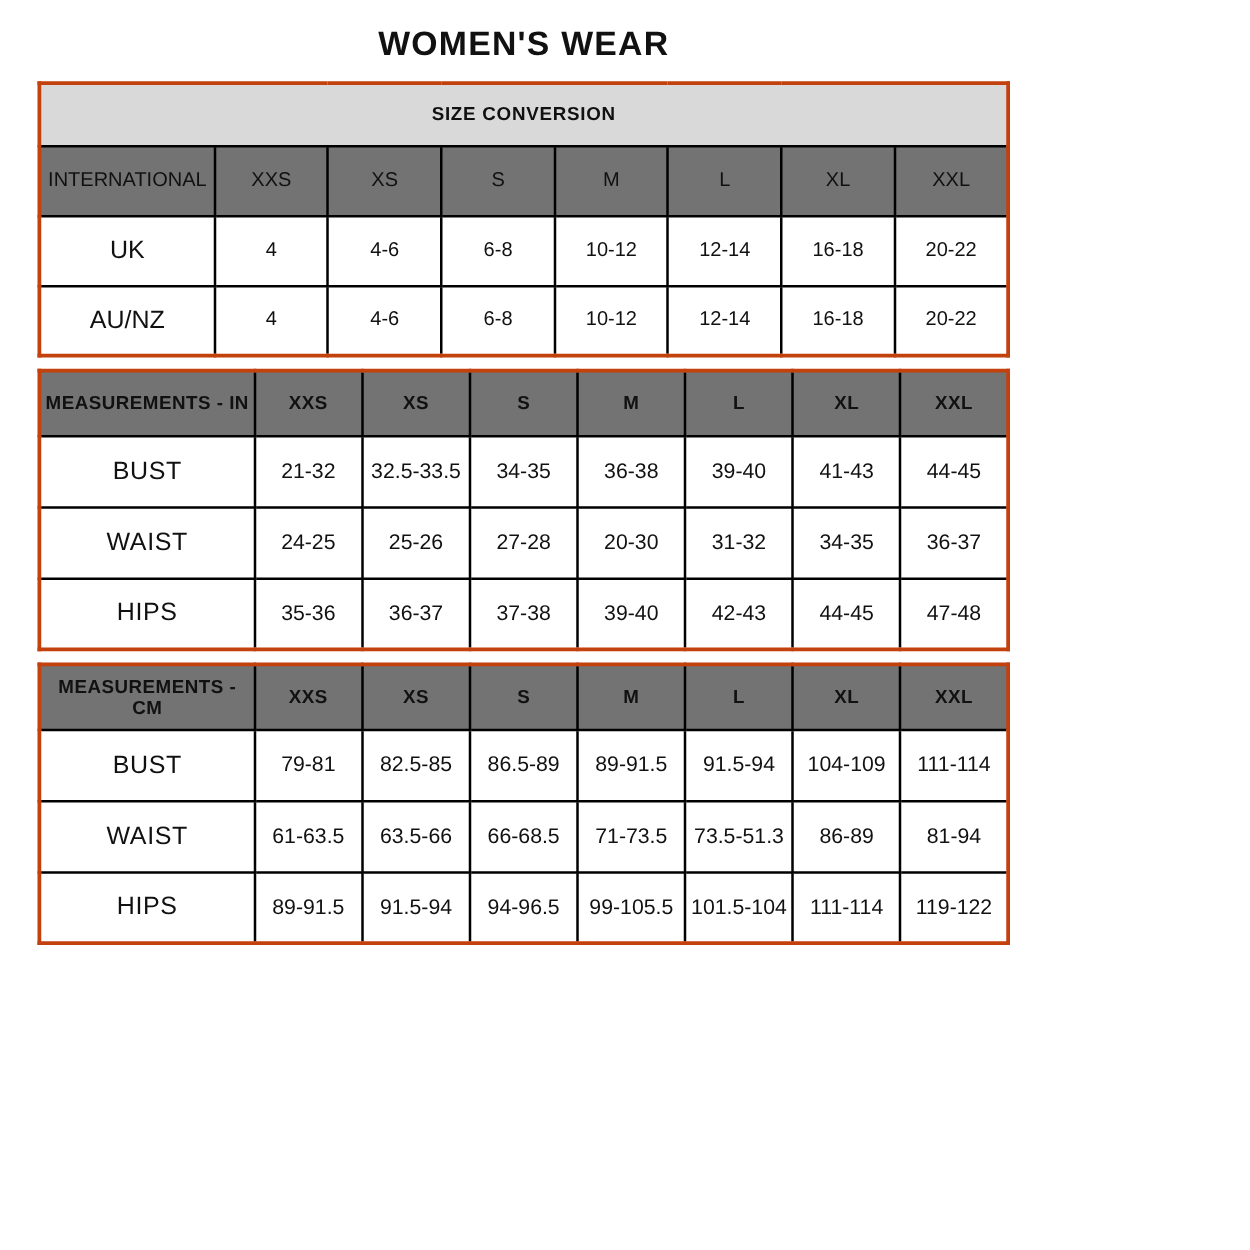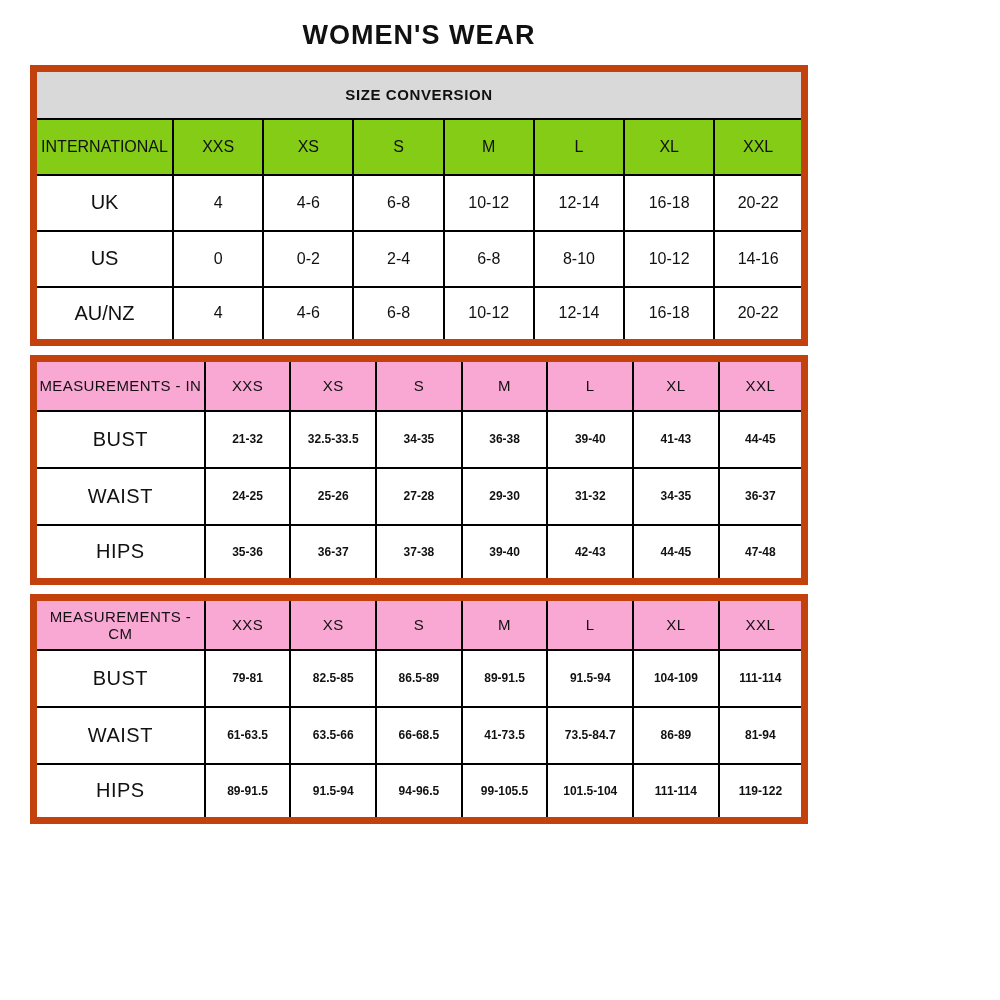--- a/index.html
+++ b/index.html
@@ -19,69 +19,69 @@
     text-align: center;
     font-size: 27px;
     font-weight: bold;
     letter-spacing: 1px;
     margin: 8px 0 14px 0;
   }
   table {
     width: 100%;
     border-collapse: collapse;
     table-layout: fixed;
-    border: 7px solid #c2410c;
+    border: 3px solid #c2410c;
     margin-bottom: 9px;
   }
   th, td {
     border: 2px solid #000000;
     text-align: center;
     vertical-align: middle;
     padding: 0 2px;
   }
   
   .size-table .caption-row th {
     background: #d9d9d9;
     height: 50px;
     font-size: 15px;
     font-weight: bold;
     letter-spacing: 0.6px;
   }
   .size-table .header-row th {
     height: 56px;
     font-weight: normal;
     font-size: 16px;
-    background: #84cc16;
+    background: #737373;
   }
   .size-table tbody th {
     height: 56px;
     font-weight: normal;
     font-size: 20px;
   }
   .size-table tbody td {
     font-size: 16px;
     font-weight: normal;
   }
   
   .meas-table .header-row th {
-    background: #f9a8d4;
+    background: #737373;
     height: 52px;
     font-size: 15px;
-    font-weight: normal;
+    font-weight: bold;
     letter-spacing: 0.4px;
   }
   .meas-table tbody th {
     height: 57px;
     font-weight: normal;
     font-size: 20px;
     letter-spacing: 0.5px;
   }
   .meas-table tbody td {
-    font-size: 12px;
-    font-weight: bold;
+    font-size: 17px;
+    font-weight: normal;
   }
 </style>
 </head>
 <body>
 
 <div class="page">
 
   <h1 class="page-title">WOMEN'S WEAR</h1>
 
   <table class="size-table">
@@ -113,30 +113,20 @@
     <tbody>
         <tr>
           <th>UK</th>
           <td>4</td>
           <td>4-6</td>
           <td>6-8</td>
           <td>10-12</td>
           <td>12-14</td>
           <td>16-18</td>
           <td>20-22</td>
-        </tr>
-        <tr>
-          <th>US</th>
-          <td>0</td>
-          <td>0-2</td>
-          <td>2-4</td>
-          <td>6-8</td>
-          <td>8-10</td>
-          <td>10-12</td>
-          <td>14-16</td>
         </tr>
         <tr>
           <th>AU/NZ</th>
           <td>4</td>
           <td>4-6</td>
           <td>6-8</td>
           <td>10-12</td>
           <td>12-14</td>
           <td>16-18</td>
           <td>20-22</td>
@@ -176,21 +166,21 @@
           <td>36-38</td>
           <td>39-40</td>
           <td>41-43</td>
           <td>44-45</td>
         </tr>
         <tr>
           <th>WAIST</th>
           <td>24-25</td>
           <td>25-26</td>
           <td>27-28</td>
-          <td>29-30</td>
+          <td>20-30</td>
           <td>31-32</td>
           <td>34-35</td>
           <td>36-37</td>
         </tr>
         <tr>
           <th>HIPS</th>
           <td>35-36</td>
           <td>36-37</td>
           <td>37-38</td>
           <td>39-40</td>
@@ -233,22 +223,22 @@
           <td>89-91.5</td>
           <td>91.5-94</td>
           <td>104-109</td>
           <td>111-114</td>
         </tr>
         <tr>
           <th>WAIST</th>
           <td>61-63.5</td>
           <td>63.5-66</td>
           <td>66-68.5</td>
-          <td>41-73.5</td>
-          <td>73.5-84.7</td>
+          <td>71-73.5</td>
+          <td>73.5-51.3</td>
           <td>86-89</td>
           <td>81-94</td>
         </tr>
         <tr>
           <th>HIPS</th>
           <td>89-91.5</td>
           <td>91.5-94</td>
           <td>94-96.5</td>
           <td>99-105.5</td>
           <td>101.5-104</td>

